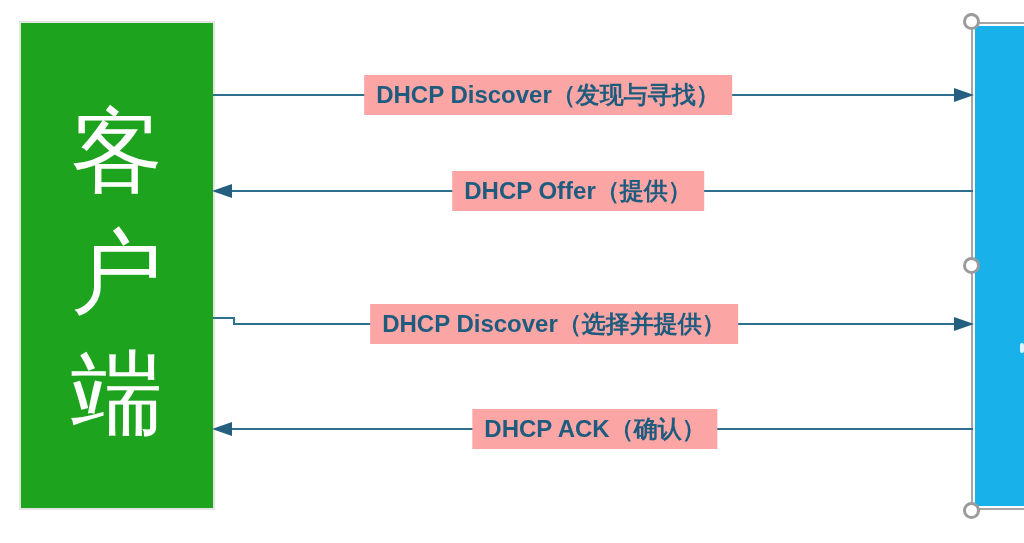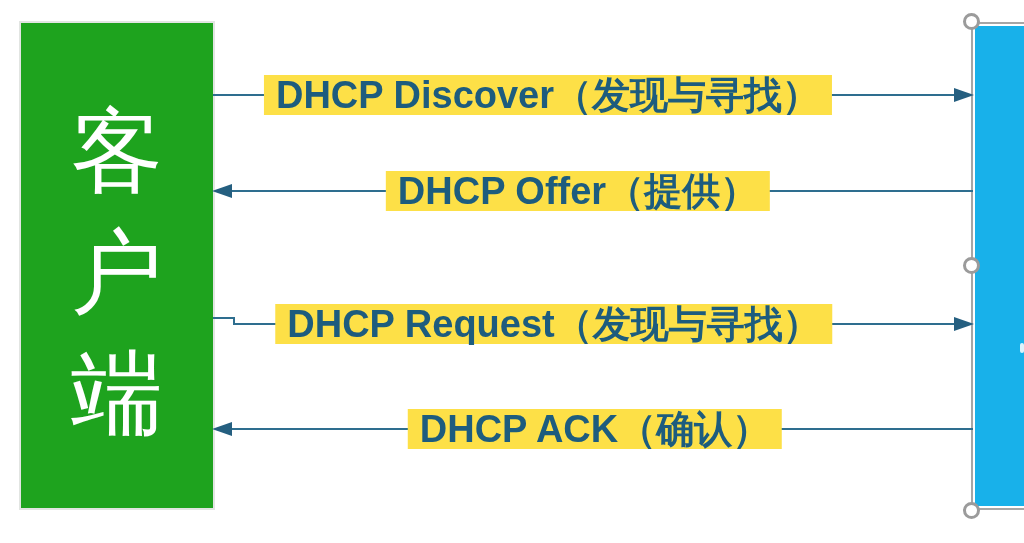--- a/index.html
+++ b/index.html
@@ -69,22 +69,22 @@
     border-top:7px solid transparent;border-bottom:7px solid transparent;
     border-right:20px solid var(--arrow-head);
   }
 
   
   .step-seg{position:absolute;left:0;top:-7px;width:22px;height:2px;background:var(--arrow);}
   .step-vert{position:absolute;left:20px;top:-7px;width:2px;height:8px;background:var(--arrow);}
 
   .arrow-row .label{
     position:absolute;top:-20px;left:50%;transform:translateX(-50%);
-    line-height:40px;background:#fde047;padding:0 12px;white-space:nowrap;
-    font-weight:bold;font-size:38px;color:var(--label-text);
+    line-height:40px;background:#fca5a5;padding:0 12px;white-space:nowrap;
+    font-weight:bold;font-size:24px;color:var(--label-text);
     font-family:"Liberation Sans","DejaVu Sans",sans-serif;
   }
   .row-1 .label{margin-left:-45px;}
   .row-2 .label{margin-left:-15px;}
   .row-3 .label{margin-left:-39px;}
   .row-4 .label{margin-left:2px;}
 </style>
 </head>
 <body>
 
@@ -113,21 +113,21 @@
     <div class="line"></div>
     <div class="head"></div>
     <span class="label">DHCP Offer（提供）</span>
   </div>
 
   <div class="arrow-row row-3 dir-right">
     <div class="step-seg"></div>
     <div class="step-vert"></div>
     <div class="line"></div>
     <div class="head"></div>
-    <span class="label">DHCP Request（发现与寻找）</span>
+    <span class="label">DHCP Discover（选择并提供）</span>
   </div>
 
   <div class="arrow-row row-4 dir-left">
     <div class="line"></div>
     <div class="head"></div>
     <span class="label">DHCP ACK（确认）</span>
   </div>
 
 </div>
 

